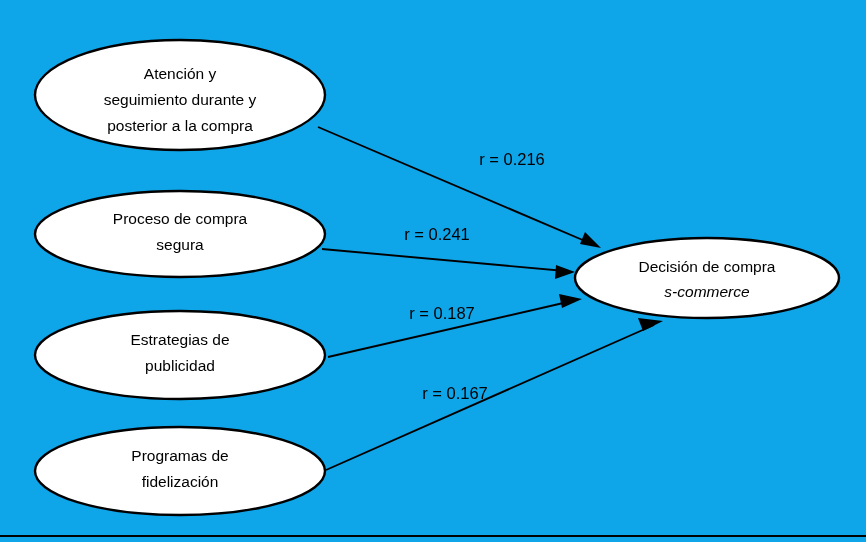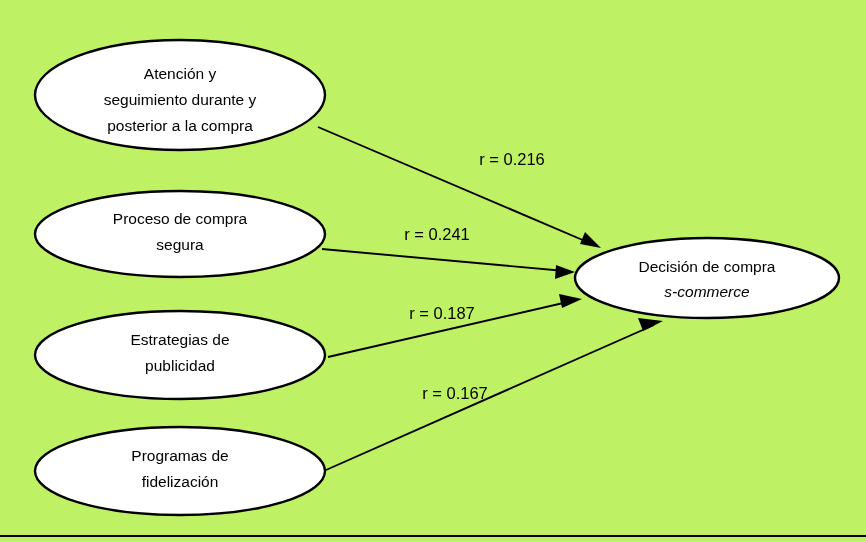--- a/index.html
+++ b/index.html
@@ -9,21 +9,21 @@
     background: #ffffff;
   }
   body {
     font-family: "Liberation Sans", sans-serif;
     color: #000000;
   }
   #diagram-canvas {
     position: relative;
     width: 866px;
     height: 542px;
-    background: #bef264;
+    background: #0ea5e9;
     overflow: hidden;
   }
   #diagram-svg {
     position: absolute;
     top: 0;
     left: 0;
     width: 866px;
     height: 542px;
     display: block;
   }

